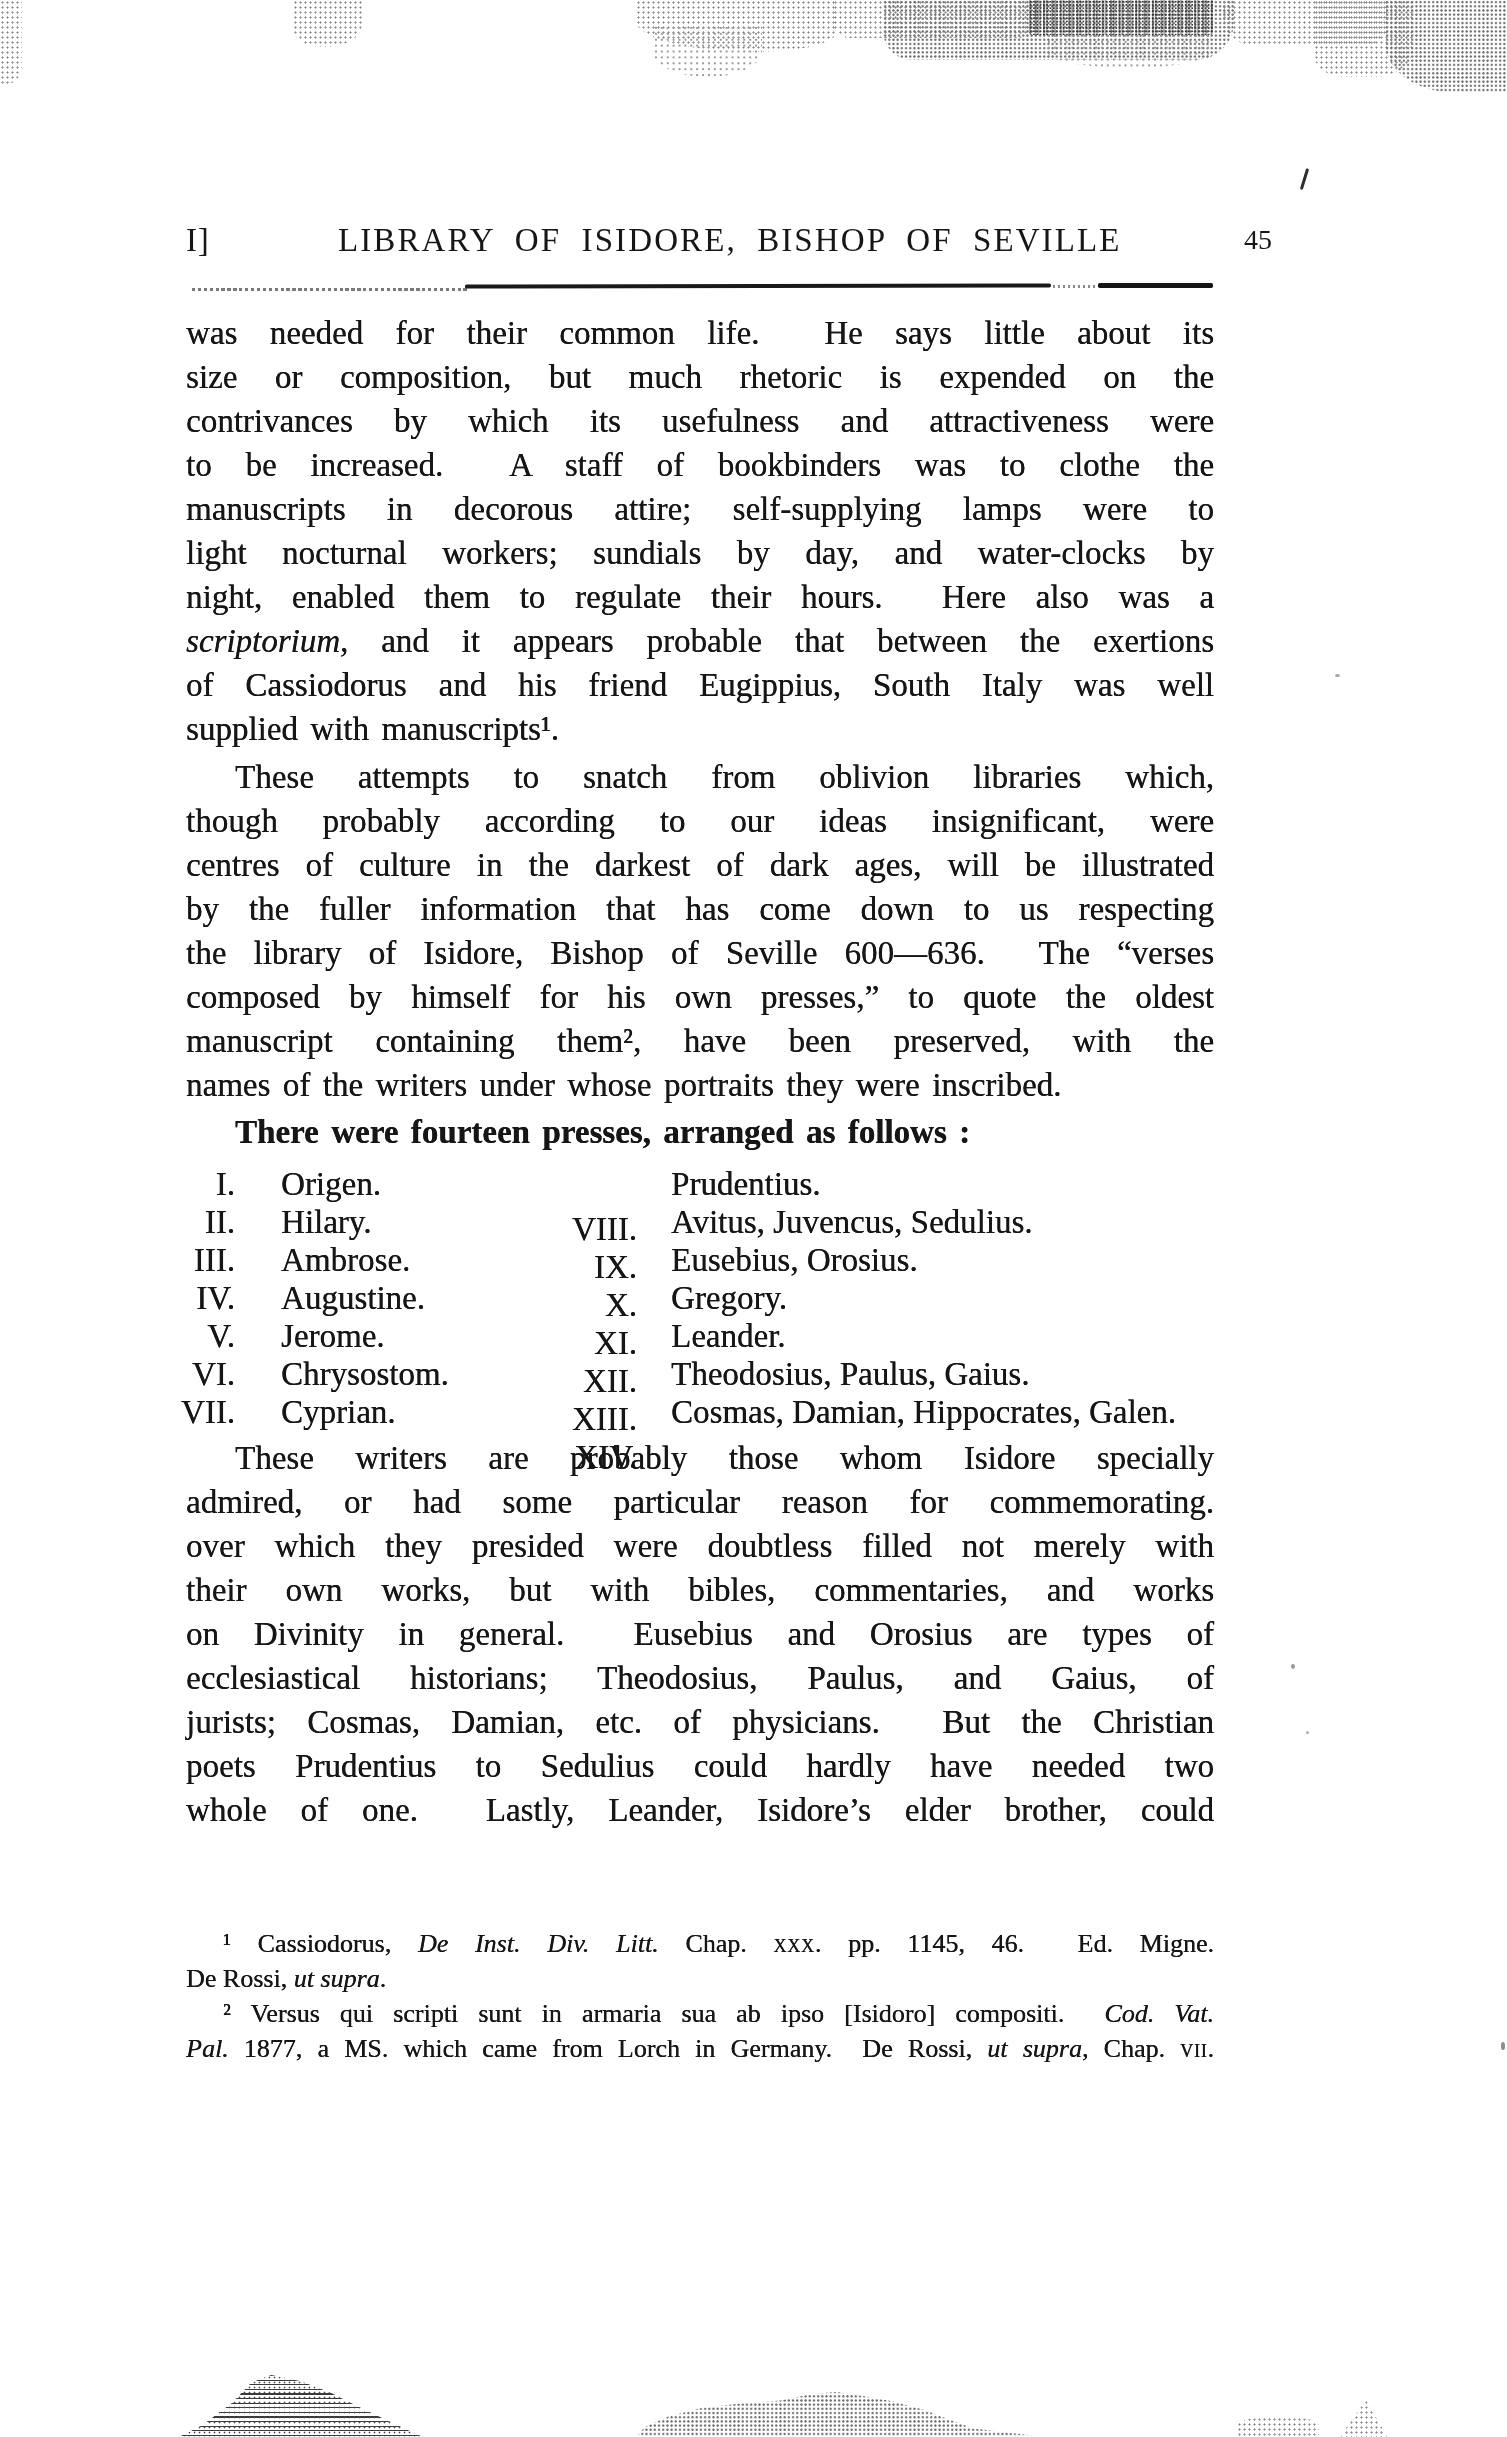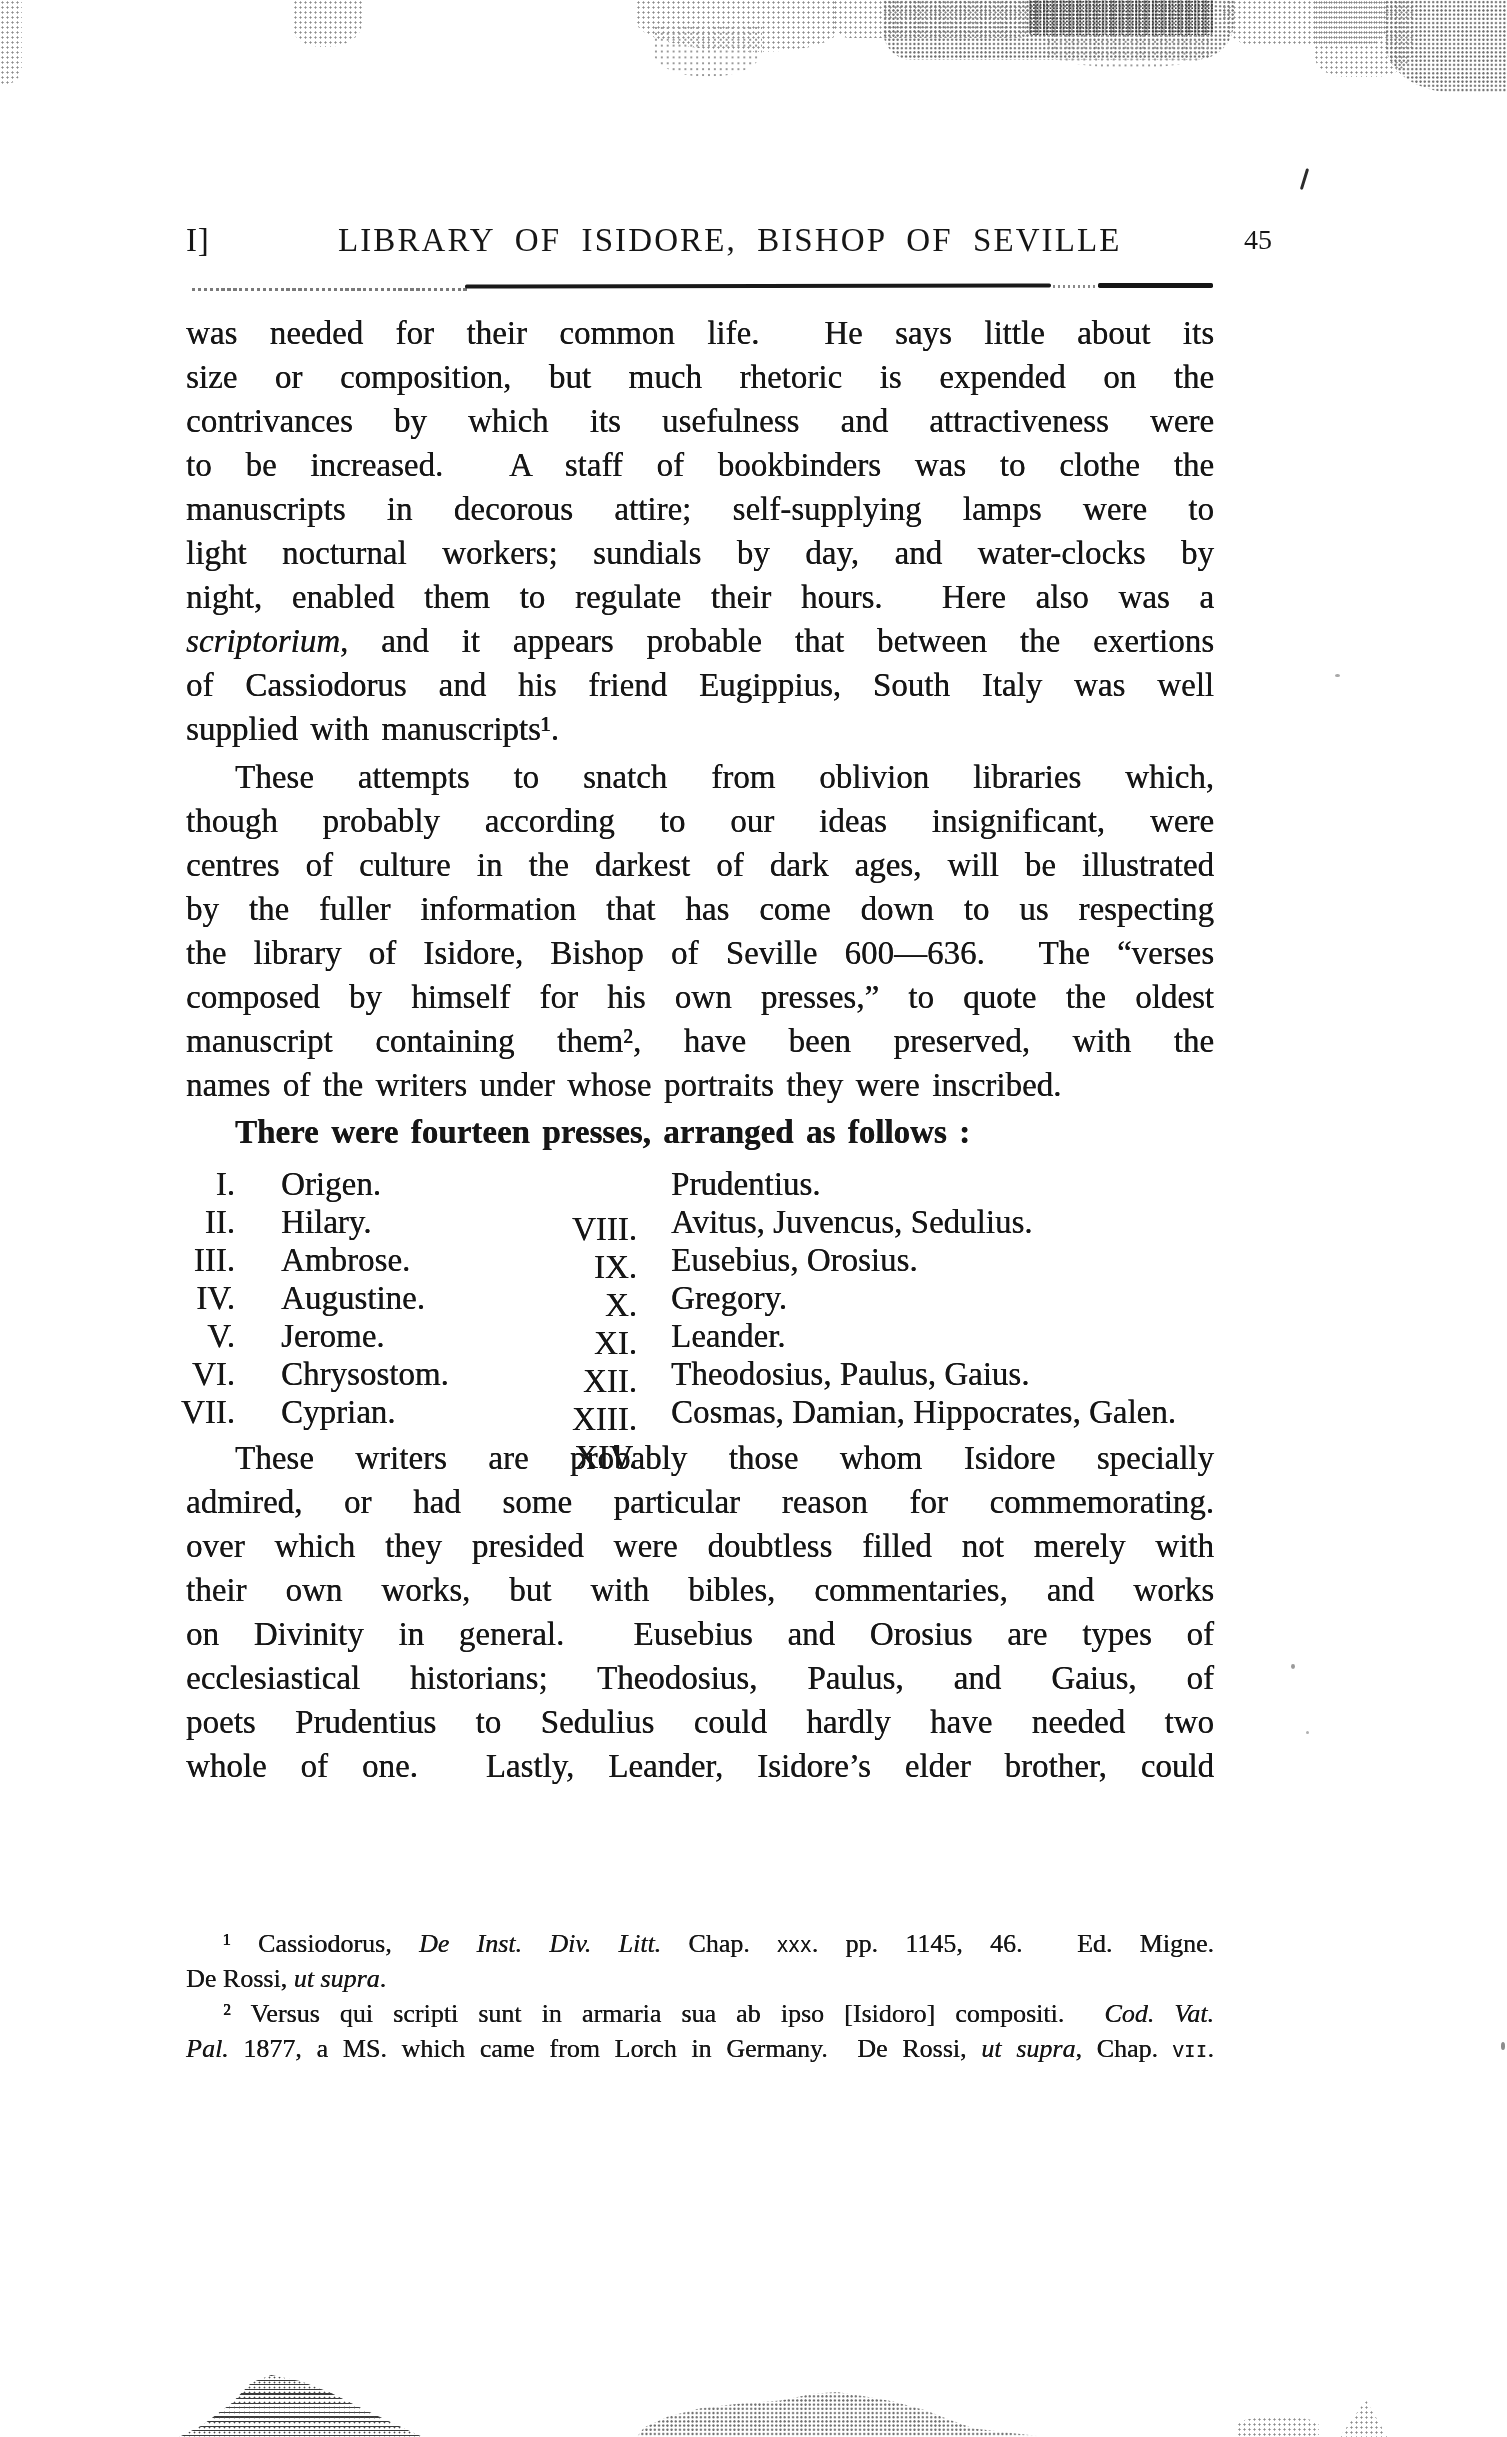--- a/index.html
+++ b/index.html
@@ -70,21 +70,21 @@
   #para-2{top:1110px;font-weight:bold;}
   #para-3{top:1436px;}
   .line{
     height:44px;line-height:44px;font-size:33px;
     text-align:justify;text-align-last:justify;
     text-shadow:0.3px 0 0 currentColor;
   }
   .line.first{text-indent:49px;}
   .line.last{text-align-last:left;word-spacing:4.2px;}
   .it{font-style:italic;}
-  .sc{font-variant:small-caps;letter-spacing:0.8px;font-family:Liberation Mono, monospace;}
+  .sc{font-variant:small-caps;letter-spacing:0.8px;}
 
   
   .plist{position:absolute;left:186px;top:1165px;width:1028px;font-size:33px;}
   .pl-row{position:relative;height:38px;line-height:38px;text-shadow:0.3px 0 0 currentColor;}
   .pl-row span{position:absolute;white-space:nowrap;}
   .pl-num1{left:-20px;width:69px;text-align:right;}
   .pl-name1{left:95px;}
   .pl-num2{left:341px;width:110px;text-align:right;margin-top:45px;}
   .pl-name2{left:485px;}
 
@@ -203,20 +203,21 @@
         <span class="pl-name2">Cosmas, Damian, Hippocrates, Galen.</span>
       </div>
     </div>
   <div id="para-3" class="para">
       <div class="line first"><span>These writers are probably those whom Isidore specially</span></div>
       <div class="line"><span>admired, or had some particular reason for commemorating.</span></div>
       <div class="line"><span>over which they presided were doubtless filled not merely with</span></div>
       <div class="line"><span>their own works, but with bibles, commentaries, and works</span></div>
       <div class="line"><span>on Divinity in general.&nbsp; Eusebius and Orosius are types of</span></div>
       <div class="line"><span>ecclesiastical historians; Theodosius, Paulus, and Gaius, of</span></div>
+      <div class="line"><span>jurists; Cosmas, Damian, etc. of physicians.&nbsp; But the Christian</span></div>
       <div class="line"><span>poets Prudentius to Sedulius could hardly have needed two</span></div>
       <div class="line"><span>whole of one.&nbsp; Lastly, Leander, Isidore’s elder brother, could</span></div>
     </div>
   <div id="footnotes" class="fnotes">
       <div class="fn-line first"><span>¹ Cassiodorus, </span><span class="it">De Inst. Div. Litt.</span><span> Chap. </span><span class="sc">xxx</span><span>. pp. 1145, 46.&nbsp; Ed. Migne.</span></div>
       <div class="fn-line last"><span>De Rossi, </span><span class="it">ut supra</span><span>.</span></div>
       <div class="fn-line first"><span>² Versus qui scripti sunt in armaria sua ab ipso [Isidoro] compositi.&nbsp; </span><span class="it">Cod. Vat.</span></div>
       <div class="fn-line"><span class="it">Pal.</span><span> 1877, a MS. which came from Lorch in Germany.&nbsp; De Rossi, </span><span class="it">ut supra</span><span>, Chap. </span><span class="sc">vii</span><span>.</span></div>
     </div>
 

